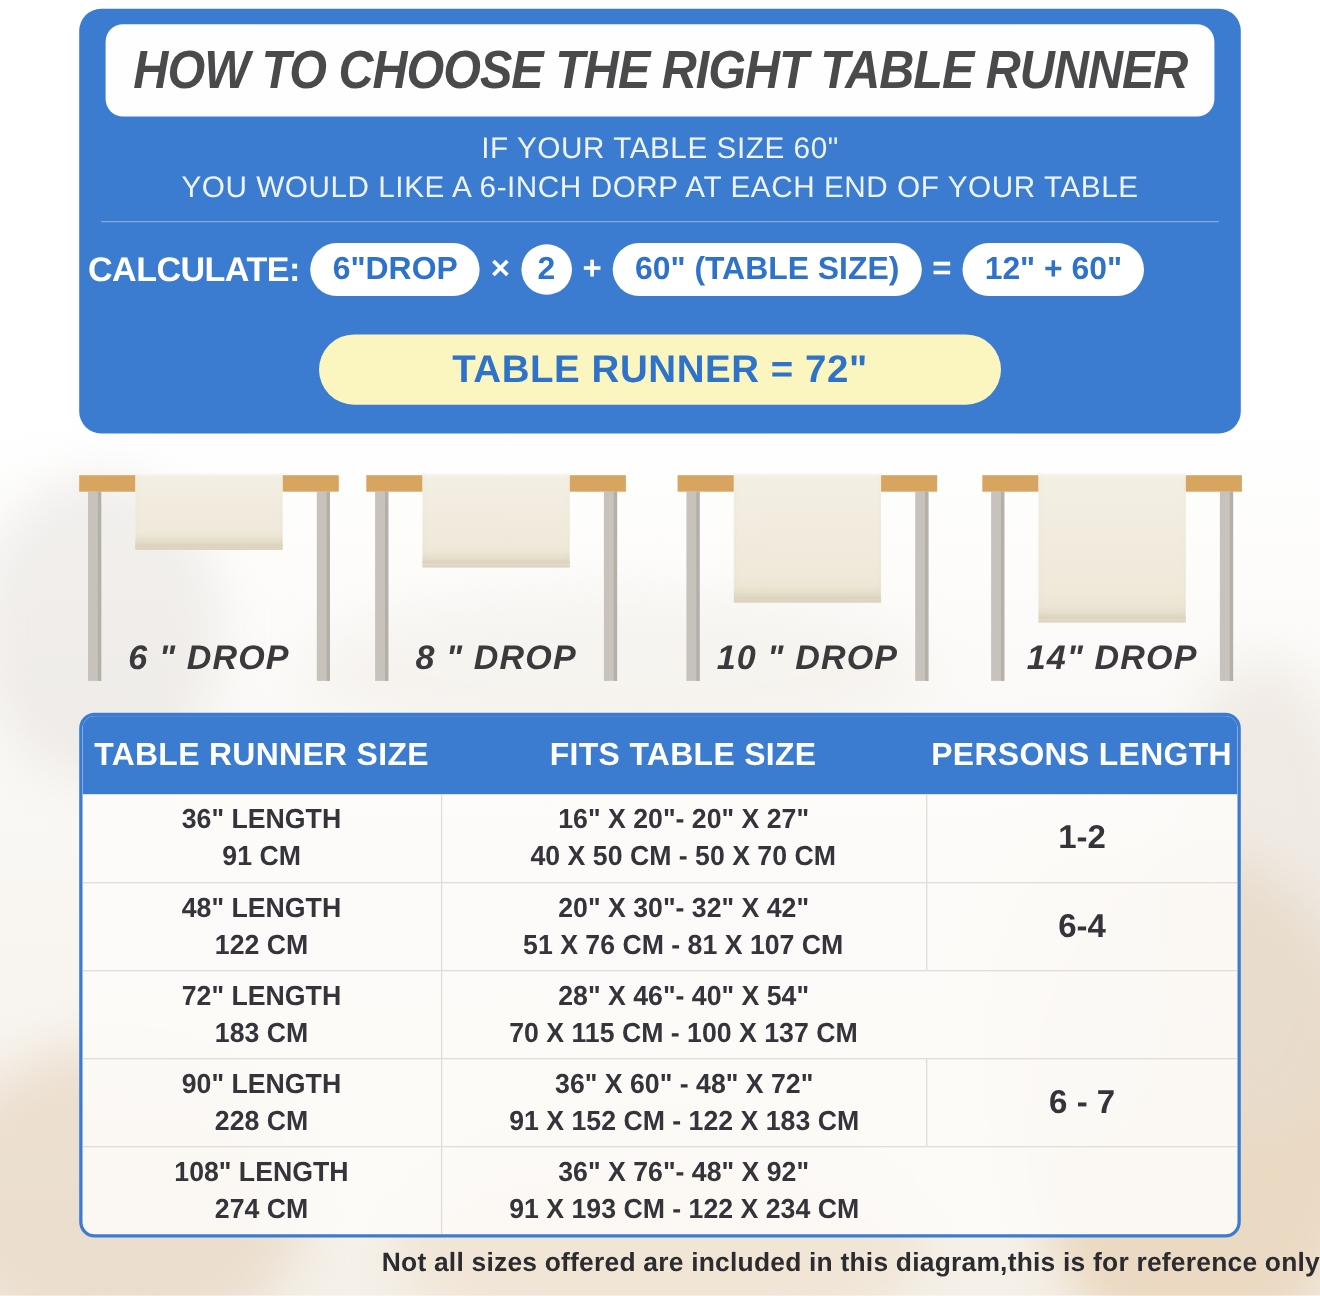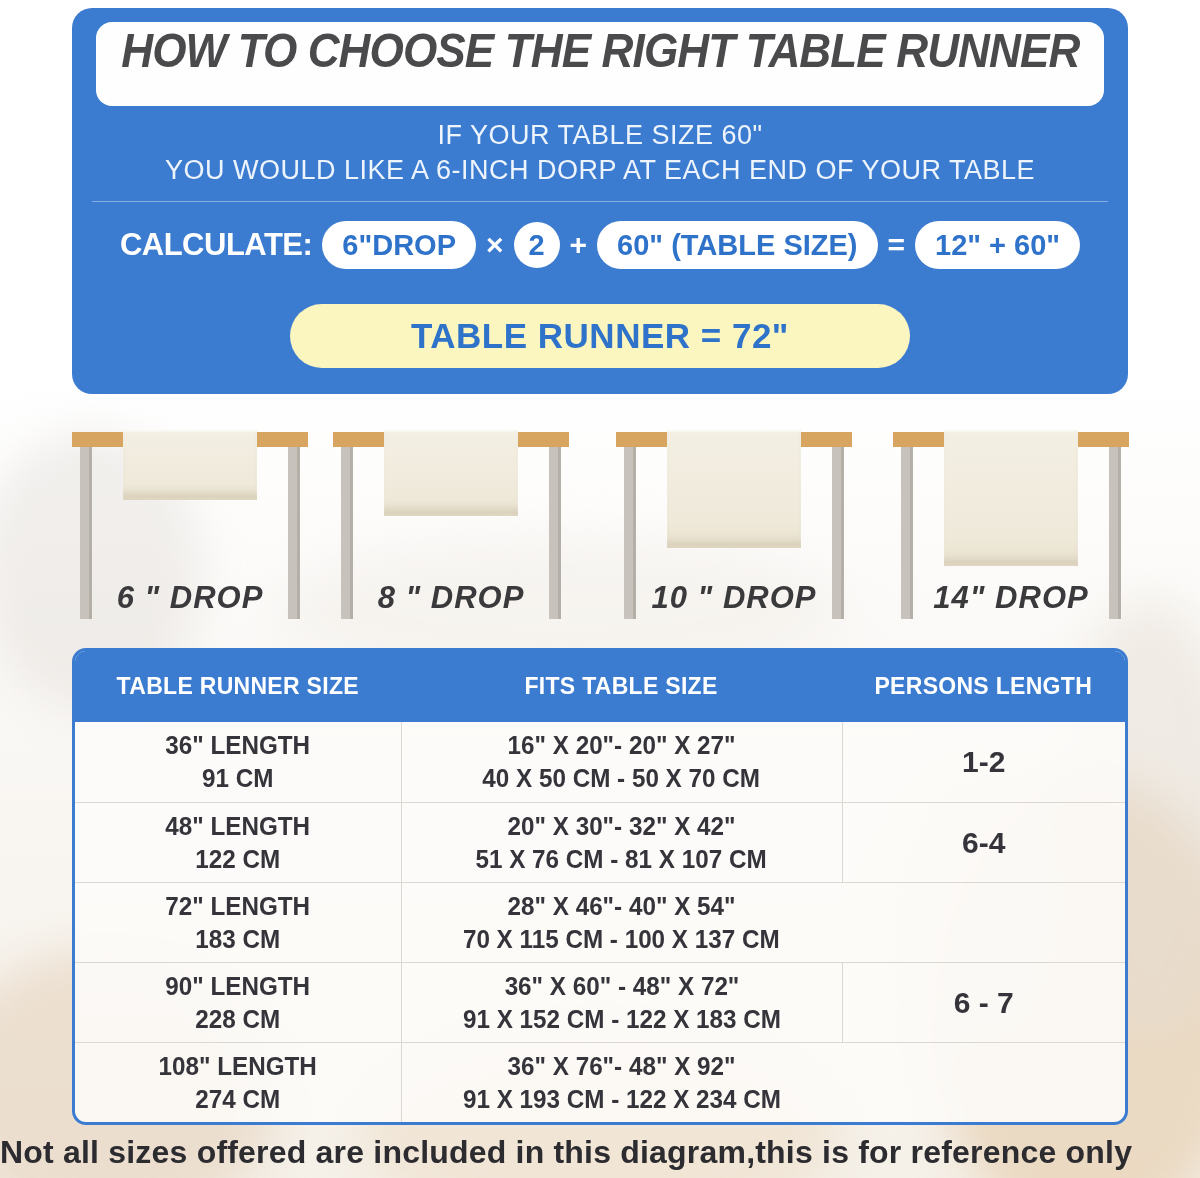--- a/index.html
+++ b/index.html
@@ -21,28 +21,28 @@
   .b3{left:360px;bottom:-60px;width:480px;height:220px;background:rgba(236,221,199,.55);}
   .b4{right:-40px;top:600px;width:180px;height:440px;background:rgba(230,222,212,.5);}
   .b5{left:-20px;top:430px;width:220px;height:280px;background:rgba(217,212,206,.35);}
   .b6{left:280px;top:540px;width:560px;height:140px;background:rgba(241,237,231,.5);}
   .b7{right:130px;bottom:120px;width:180px;height:300px;background:rgba(240,231,218,.6);}
 
   
   .top-panel{position:absolute;left:72px;top:8px;width:1056px;height:386px;
              background:var(--blue);border-radius:20px;}
   .title-card{position:absolute;left:24px;top:14px;width:1008px;height:84px;
-              background:#fefefe;border-radius:16px;display:flex;align-items:flex-start;justify-content:center;}
+              background:#fefefe;border-radius:16px;display:flex;align-items:center;justify-content:center;}
   .title-card h1{font-size:49px;font-weight:bold;font-style:italic;color:#4a4a4c;
                  white-space:nowrap;display:inline-block;transform:scaleX(.9);letter-spacing:-1px;}
   .sub{color:#eef4fc;text-align:center;font-weight:400;}
   .sub1{margin-top:112px;font-size:27px;letter-spacing:.5px;}
   .sub2{margin-top:4px;font-size:27px;letter-spacing:.5px;}
   .divider{margin:15px 20px 0 20px;height:1px;background:rgba(255,255,255,.4);}
-  .calc-row{margin-top:19px;display:flex;align-items:center;justify-content:center;
+  .calc-row{margin-top:19px;display:flex;align-items:center;
             gap:10px;white-space:nowrap;padding:0 8px;}
   .calc-label{color:#ffffff;font-weight:bold;font-size:31px;letter-spacing:-.5px;}
   .pill{background:#ffffff;color:var(--blue-text);font-weight:bold;font-size:29px;
         height:48px;line-height:48px;border-radius:24px;padding:0 20px;display:inline-block;}
   .op{color:#ffffff;font-weight:bold;font-size:30px;}
   .circle{background:#ffffff;color:var(--blue-text);font-weight:bold;font-size:29px;
           width:46px;height:46px;border-radius:50%;display:inline-flex;
           align-items:center;justify-content:center;}
   .result-pill{position:absolute;left:218px;top:296px;width:620px;height:64px;
                background:var(--yellow);border-radius:32px;display:flex;
@@ -63,32 +63,32 @@
   .drop-label{position:absolute;left:0;top:160px;width:100%;text-align:center;
               font-size:31px;font-weight:bold;font-style:italic;color:#3a3a3c;
               letter-spacing:1px;white-space:nowrap;}
 
   
   .size-panel{position:absolute;left:72px;top:648px;width:1056px;height:477px;
               border:3px solid var(--blue);border-radius:14px;overflow:hidden;
               background:rgba(253,252,249,.88);}
   .size-head{height:71px;background:var(--blue);display:grid;
              grid-template-columns:31% 42% 27%;align-items:center;}
-  .hc{color:#ffffff;font-weight:bold;font-size:23px;text-align:center;letter-spacing:.3px;}
+  .hc{color:#ffffff;font-weight:bold;font-size:29px;text-align:center;letter-spacing:.3px;}
   .size-body{height:400px;}
   .size-row{height:80px;display:grid;grid-template-columns:31% 42% 27%;}
   .size-row + .size-row{border-top:1px solid #dbd8d2;}
   .cell{display:flex;flex-direction:column;align-items:center;justify-content:center;color:var(--ink);}
   .cell.c2,.cell.c3{border-left:1px solid #dbd8d2;}
   .cell .ln{font-size:25px;font-weight:bold;line-height:33px;display:inline-block;
             transform:scaleX(.97);white-space:nowrap;}
   .cell .persons{font-size:30px;font-weight:bold;}
 
-  .footer-note{position:absolute;left:0;top:1134px;width:100%;text-align:left;
-               font-size:32px;font-weight:bold;color:#2c2c30;letter-spacing:.2px;}
+  .footer-note{position:absolute;left:0;top:1134px;width:100%;text-align:right;
+               font-size:24px;font-weight:bold;color:#2c2c30;letter-spacing:.2px;}
 </style>
 </head>
 <body>
 
 <div class="page">
 
   <div class="bg">
     <div class="blob b1"></div>
     <div class="blob b2"></div>
     <div class="blob b3"></div>

